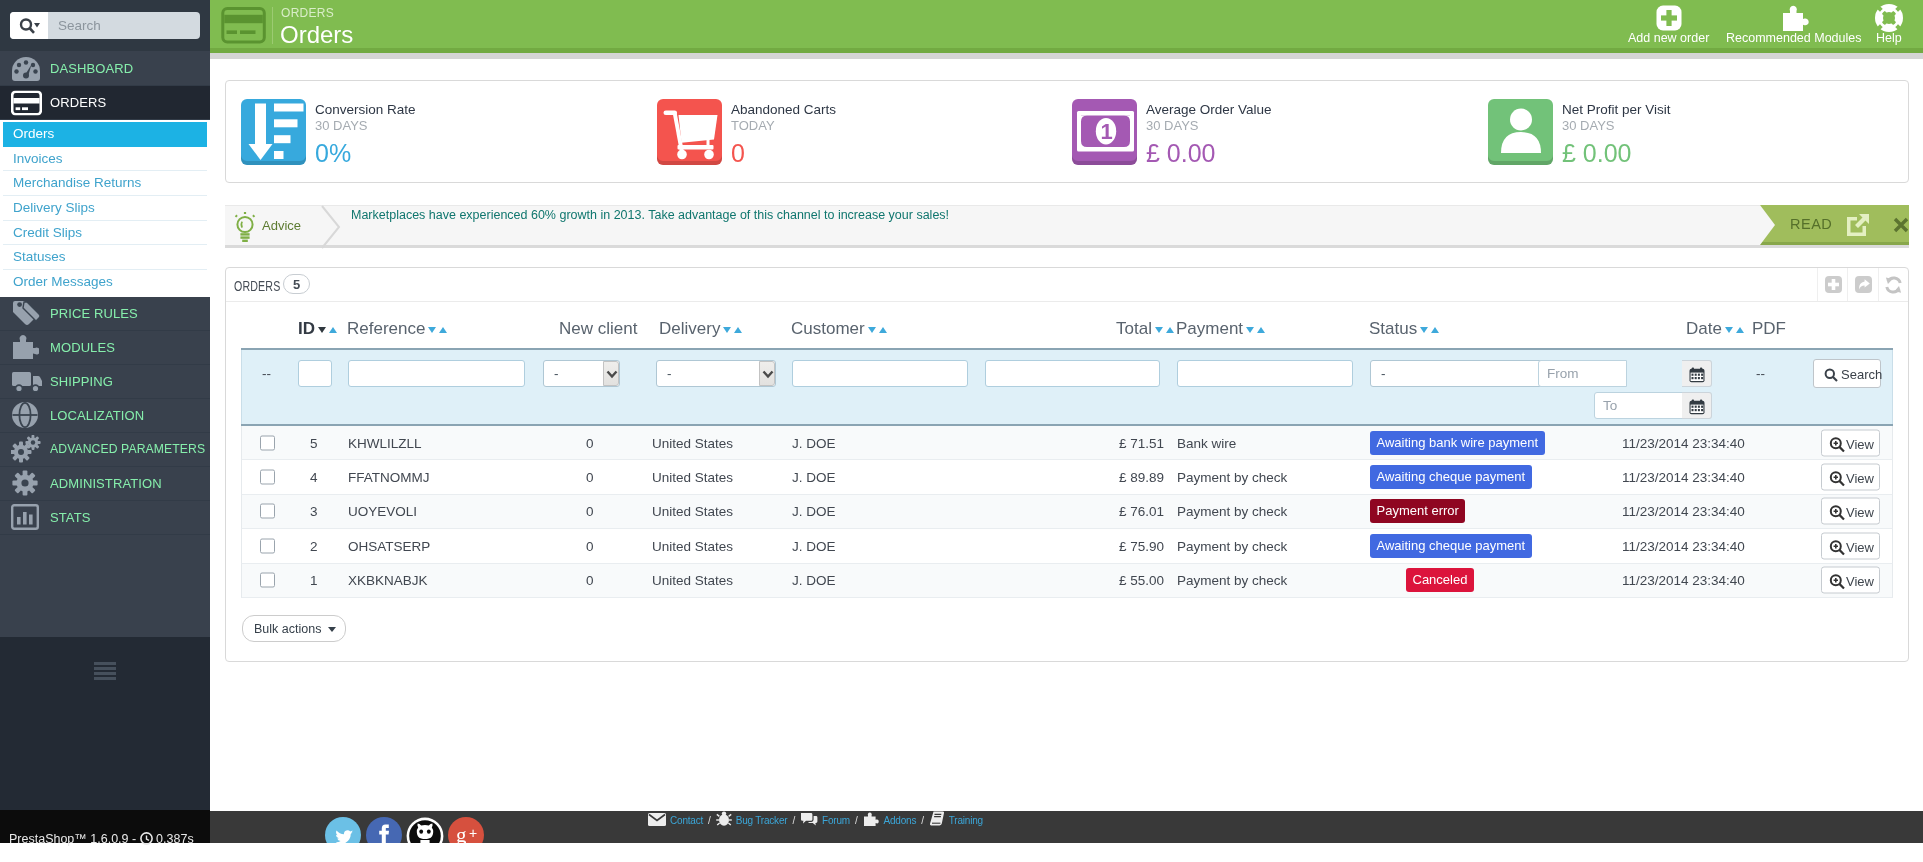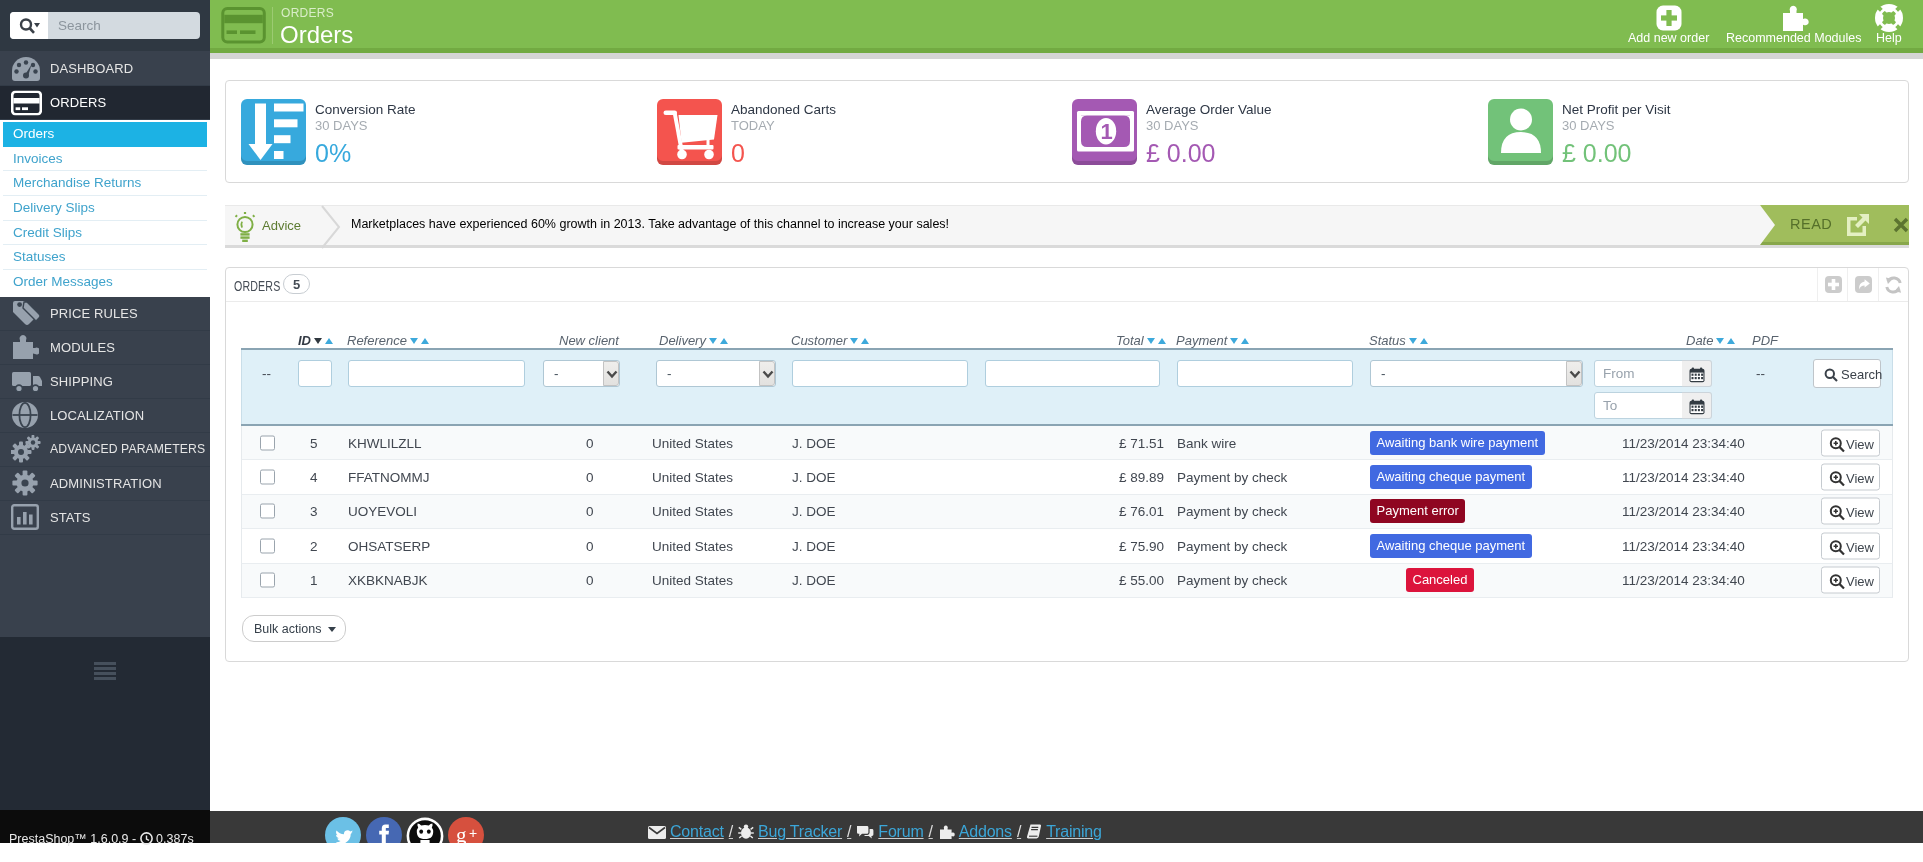--- a/index.html
+++ b/index.html
@@ -6,21 +6,21 @@
 #page { position:relative; width:1923px; height:862px; overflow:hidden; }
 svg { display:block; }
 
 
 #sidebar { position:absolute; left:0; top:0; width:210px; height:843px; background:#39414D; }
 #side-top { position:absolute; left:0; top:0; width:210px; height:51px; background:#2F3842; }
 #searchbox { position:absolute; left:10px; top:12px; width:190px; height:27px; border-radius:4px; background:#D3DAE0; }
 #search-btn { position:absolute; left:0; top:0; width:38px; height:27px; background:#fff; border-radius:4px 0 0 4px; }
 #search-ph { position:absolute; left:48px; top:6px; color:#8C959D; font-size:13.5px; }
 #menu { position:absolute; left:0; top:52px; width:210px; }
-.mitem { position:relative; height:34px; line-height:33px; color:#e5e5e5; font-size:13px; border-bottom:1px solid #323B47; padding-left:50px; letter-spacing:0.1px; white-space:nowrap; overflow:hidden; }
+.mitem { position:relative; height:34px; line-height:33px; color:#86efac; font-size:13px; border-bottom:1px solid #323B47; padding-left:50px; letter-spacing:0.1px; white-space:nowrap; overflow:hidden; }
 .mitem.small { font-size:12.2px; }
 .mitem svg { position:absolute; left:11px; top:50%; transform:translateY(-50%); }
 .mitem.active { background:#212731; color:#FFFFFF; }
 #submenu { background:#fff; padding:2px 0; }
 .sitem { display:block; margin:0 3px; padding-left:10px; height:24.7px; line-height:24.7px; color:#3FA3CC; font-size:13.5px; border-bottom:1px solid #E3EEF4; }
 .sitem.last { border-bottom:none; }
 .sitem.on { background:#1CB2E4; color:#fff; border-bottom:none; }
 #side-rest { position:absolute; left:0; top:637px; width:210px; height:173px; background:#232A34; }
 #burger { position:absolute; left:94px; top:25px; width:22px; }
 #burger div { height:3px; background:#46505C; margin-bottom:2px; }
@@ -47,35 +47,35 @@
 .kpi-icon { position:absolute; top:18px; width:65px; height:66px; border-radius:6px; box-shadow:inset 0 -4px rgba(0,0,0,0.14); }
 .kpi-title { position:absolute; top:21px; font-size:13.5px; color:#2E3745; }
 .kpi-sub { position:absolute; top:37px; font-size:13px; color:#A5ABB1; }
 .kpi-val { position:absolute; top:58px; font-size:25px; }
 
 
 #advice { position:absolute; left:15px; top:146px; width:1684px; height:43px; background:#F6F6F6; border-top:1px solid #E9E9E9; border-bottom:3px solid #DADADA; }
 #adv-bulb { position:absolute; left:5px; top:4px; }
 #adv-label { position:absolute; left:37px; top:12px; font-size:13px; font-weight:normal; color:#5D7B31;text-align:right; }
 #adv-chev { position:absolute; left:96px; top:-1px; }
-#adv-text { position:absolute; left:126px; top:11px; font-size:12.5px; color:#000000;text-align:right; }
+#adv-text { position:absolute; left:126px; top:2px; font-size:12.5px; color:#0f766e;text-align:right; }
 #read-block { position:absolute; right:0; top:-1px; width:149px; height:40px; background:#A0BD5C; border-bottom:3px solid #88A74B; }
 #read-arrow { position:absolute; left:0; top:0; width:0; height:0; border-left:15px solid #F6F6F6; border-top:20px solid transparent; border-bottom:20px solid transparent; }
 #read-txt { position:absolute; left:30px; top:11px; font-size:14.5px; color:#55702A; letter-spacing:0.5px; }
 
 
 #orders-panel { left:15px; top:208px; width:1684px; height:395px; }
 #op-line { position:absolute; left:0; top:33px; width:100%; height:1px; background:#EBEBEB; }
 #op-title { position:absolute; left:8px; top:10px; font-size:14px; color:#454C55; letter-spacing:0.2px; transform:scaleX(0.76); transform-origin:0 0; }
 #op-badge { position:absolute; left:57px; top:6px; height:20px; border:1px solid #C8CDD2; border-radius:10px; line-height:20px; font-size:13px; font-weight:bold; color:#454C55; padding:0 9px; }
 .hd-sep { position:absolute; top:0; width:1px; height:33px; background:#EFEFEF; }
 .hd-ic { position:absolute; top:8px; }
 
 #tbl { position:absolute; left:15px; top:33px; width:1652px; height:349px; }
-.th { position:absolute; top:32px; font-size:13px; color:#59636E; white-space:nowrap;font-style:italic; }
+.th { position:absolute; top:18px; font-size:17px; color:#59636E; white-space:nowrap; }
 .th b { font-weight:bold; color:#333A44; }
 .arr { display:inline-block; width:0; height:0; margin-left:3px; position:relative; top:-1px; }
 .arr.dn { border-left:4.5px solid transparent; border-right:4.5px solid transparent; border-top:6.5px solid #3EA9DB; }
 .arr.up { border-left:4.5px solid transparent; border-right:4.5px solid transparent; border-bottom:6.5px solid #3EA9DB; }
 .arr.dk { border-top-color:#30383F; }
 #steel1 { position:absolute; left:0; top:47px; width:1652px; height:2px; background:#8AA4B3; }
 #filter { position:absolute; left:0; top:49px; width:1652px; height:74px; background:#DFF0F8; border-left:1px solid #C9DEE9; border-right:1px solid #C9DEE9; }
 #steel2 { position:absolute; left:0; top:123px; width:1652px; height:2px; background:#8AA4B3; }
 .f-input { position:absolute; top:10px; height:27px; background:#fff; border:1px solid #AFCEDE; border-radius:3px; }
 .f-select { position:absolute; top:10px; height:27px; background:#fff; border:1px solid #AFC7D4; border-radius:3px; color:#45505B; font-size:13.5px; }
@@ -101,21 +101,21 @@
 .viewbtn svg { position:absolute; left:7px; top:6px; }
 .viewbtn span { position:absolute; left:24px; top:6px; font-size:13px; color:#3E454D; }
 #bulk { position:absolute; left:16px; top:347px; width:104px; height:27px; border:1px solid #CCCCCC; border-radius:12px; background:#fff; font-size:12.5px; color:#36404A; }
 #bulk span { position:absolute; left:11px; top:6px; }
 #bulk i { position:absolute; right:9px; top:11px; width:0; height:0; border-left:4px solid transparent; border-right:4px solid transparent; border-top:5px solid #36404A; }
 
 
 #footer { position:absolute; left:0; top:811px; width:1923px; height:32px; overflow:hidden; }
 #footbar { position:absolute; left:210px; top:0; width:1713px; height:32px; background:#393939; }
 .soc { position:absolute; top:6px; width:36px; height:36px; border-radius:50%; }
-#flinks { position:absolute; left:438px; top:12px; font-size:16px; letter-spacing:-0.2px; color:#CCCCCC; white-space:nowrap;text-decoration:underline; }
+#flinks { position:absolute; left:438px; top:0; font-size:10px; letter-spacing:-0.2px; color:#CCCCCC; white-space:nowrap; }
 #flinks b { color:#3BA6D8; font-weight:normal; }
 #flinks svg { display:block; }
 </style></head><body>
 <div id="page">
 <div id="sidebar">
 <div id="side-top">
         <div id="searchbox">
           <div id="search-btn">
             <div style="position:absolute;left:8px;top:5px">
               <svg width="22" height="18" viewBox="0 0 22 18">
@@ -455,21 +455,21 @@
 <div class="f-input" style="left:743px;width:175px"></div>
 <div class="f-input" style="left:935px;width:176px"></div>
 <div class="f-select" style="left:1128px;width:213px">
               <span class="f-dash">-</span>
               <span class="handle">
                 <svg width="12" height="9" viewBox="0 0 12 9" style="position:absolute;left:2px;top:8px">
                   <path d="M1.5 1.5 L6 6.5 L10.5 1.5" fill="none" stroke="#4A4A4A" stroke-width="2.4"></path>
                 </svg>
               </span>
             </div>
-<div class="dt-input" style="left:1352px;top:10px">From</div>
+<div class="dt-input" style="left:1296px;top:10px">From</div>
             <div class="dt-btn" style="left:1440px;top:10px">
               <svg width="16" height="16" viewBox="0 0 16 16">
                 <rect x="0.5" y="1.8" width="15" height="13.4" rx="2" fill="#333B42"></rect>
                 <rect x="2.8" y="0.4" width="2.2" height="2.8" rx="0.8" fill="#333B42"></rect>
                 <rect x="11" y="0.4" width="2.2" height="2.8" rx="0.8" fill="#333B42"></rect>
                 <rect x="1.6" y="5.6" width="12.8" height="8.4" fill="#fff"></rect>
                 <rect x="2.5" y="6.6" width="2" height="2.2" fill="#333B42"></rect>
                 <rect x="5.7" y="6.6" width="2" height="2.2" fill="#333B42"></rect>
                 <rect x="8.9" y="6.6" width="2" height="2.2" fill="#333B42"></rect>
                 <rect x="12.1" y="6.6" width="2" height="2.2" fill="#333B42"></rect>

